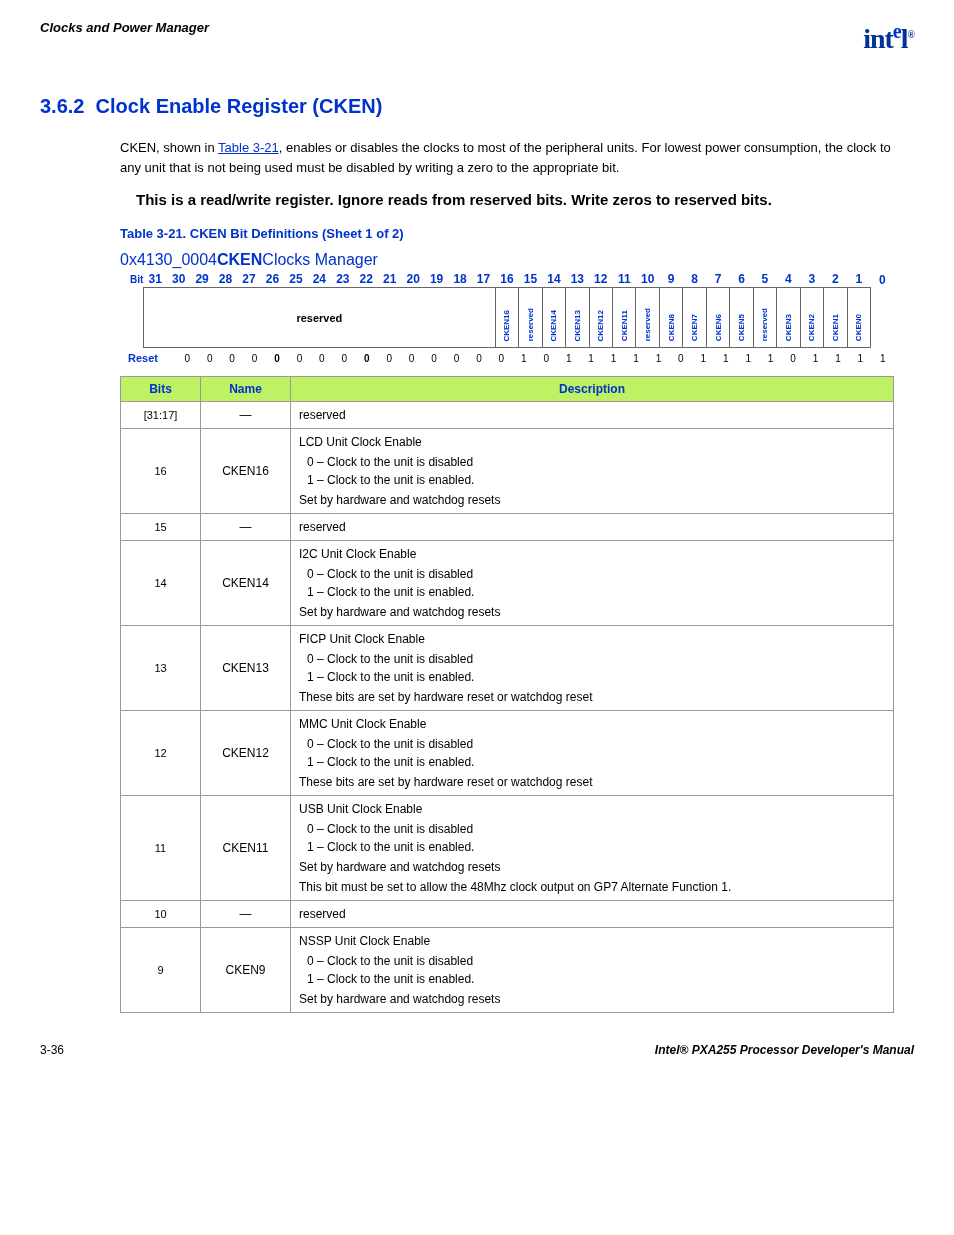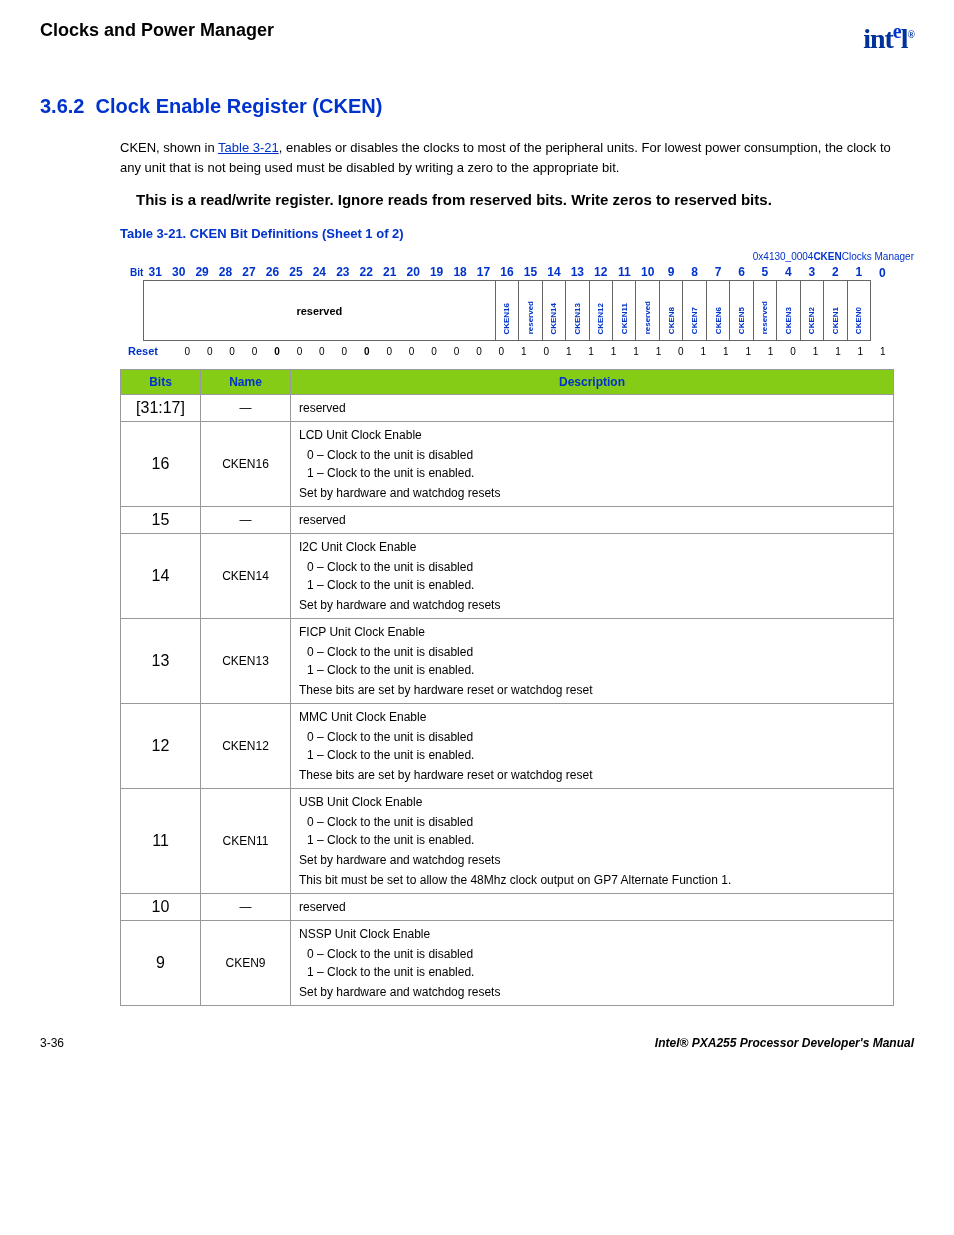--- a/index.html
+++ b/index.html
@@ -14,22 +14,23 @@
     }
 
     .page-header {
       display: flex;
       justify-content: space-between;
       align-items: flex-start;
       margin-bottom: 30px;
     }
 
     .header-title {
-      font-weight: bold;
-      font-size: 18px;
+      font-style: italic;
+      font-weight: bold;
+      font-size: 13px;
     }
 
     .intel-logo {
       font-size: 28px;
       font-weight: bold;
       font-family: 'Times New Roman', serif;
       color: #003399;
       letter-spacing: -1px;
     }
 
@@ -63,24 +64,24 @@
     .table-title {
       color: #0033cc;
       font-weight: bold;
       font-size: 13px;
       margin-bottom: 10px;
       margin-left: 80px;
     }
 
     .register-header {
       display: flex;
-      justify-content: flex-end;
+      justify-content: flex-start;
       margin-left: 80px;
       margin-bottom: 2px;
-      font-size: 10px;
+      font-size: 16px;
     }
 
     .reg-addr { color: #0033cc; }
     .reg-name { color: #0033cc; font-weight: bold; }
     .reg-module { color: #0033cc; }
 
     .bit-diagram-container {
       margin-left: 80px;
       margin-right: 20px;
       overflow-x: auto;
@@ -130,38 +131,38 @@
 
     .main-table {
       margin-left: 80px;
       margin-right: 20px;
       border-collapse: collapse;
       width: calc(100% - 100px);
       font-size: 12px;
     }
 
     .main-table th {
-      background: #84cc16;
+      background: #bef264;
       border: 1px solid #999;
       padding: 5px 8px;
       text-align: center;
       font-weight: bold;
       color: #0033cc;
     }
 
     .main-table td {
       border: 1px solid #999;
       padding: 4px 8px;
       vertical-align: top;
     }
 
     .main-table td.bits-col {
       text-align: center;
       vertical-align: middle;
-      font-size: 16px;
+      font-size: 11px;
     }
 
     .main-table td.name-col {
       text-align: center;
       vertical-align: middle;
       font-size: 12px;
     }
 
     .main-table td.desc-col {
       font-size: 12px;

